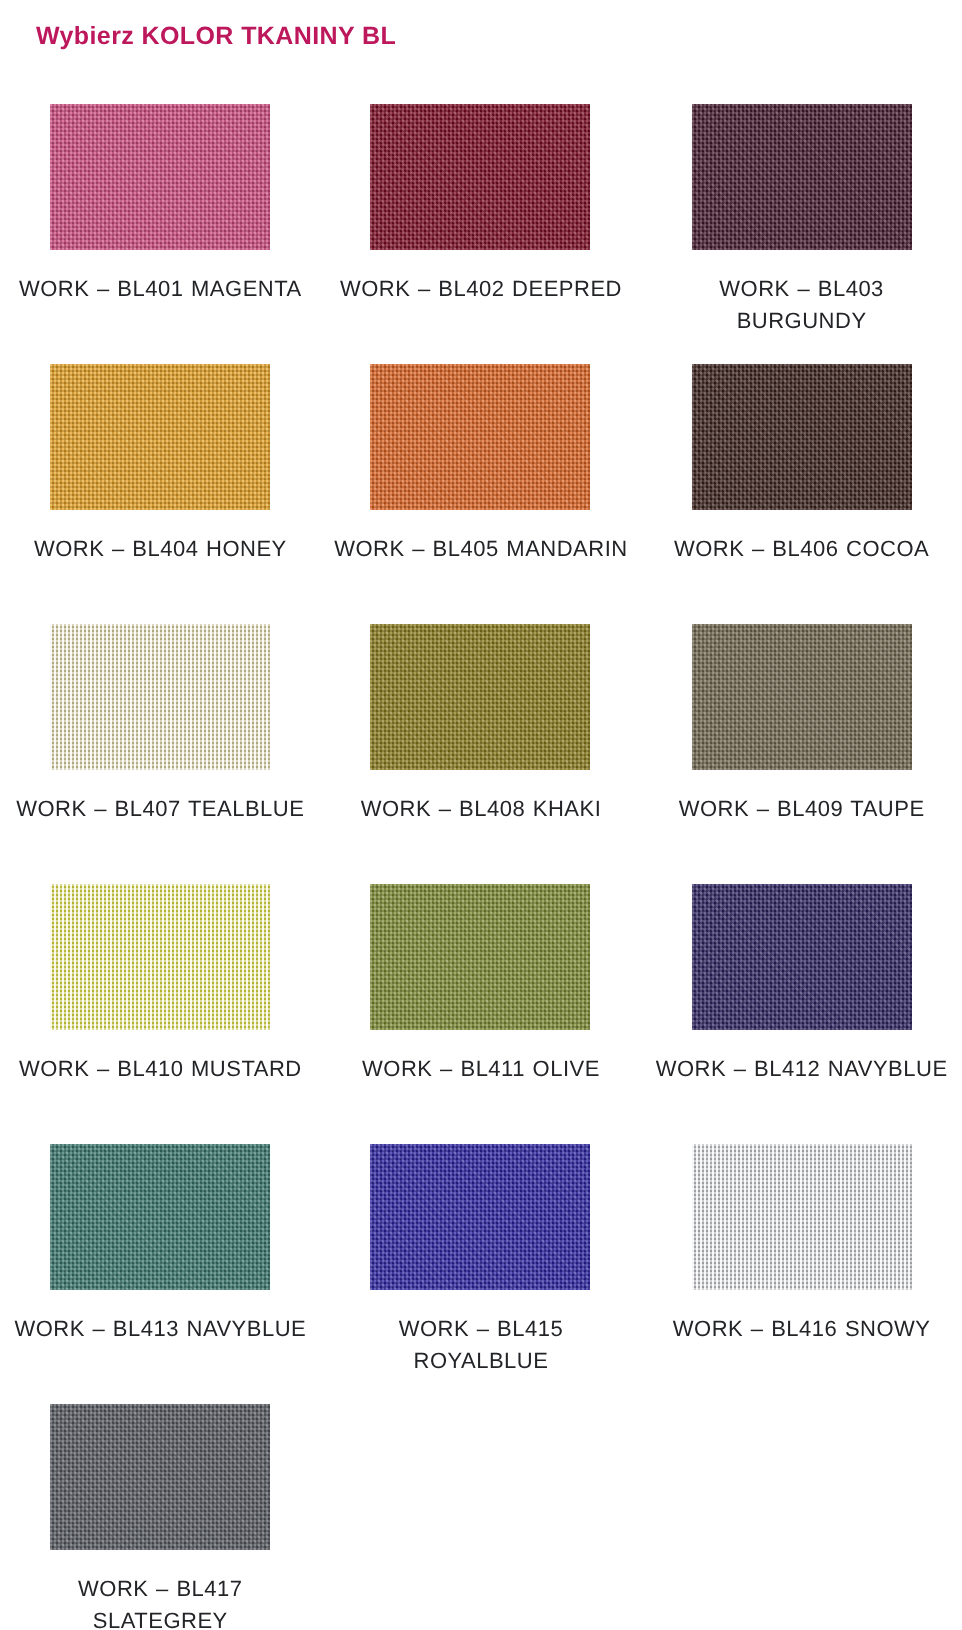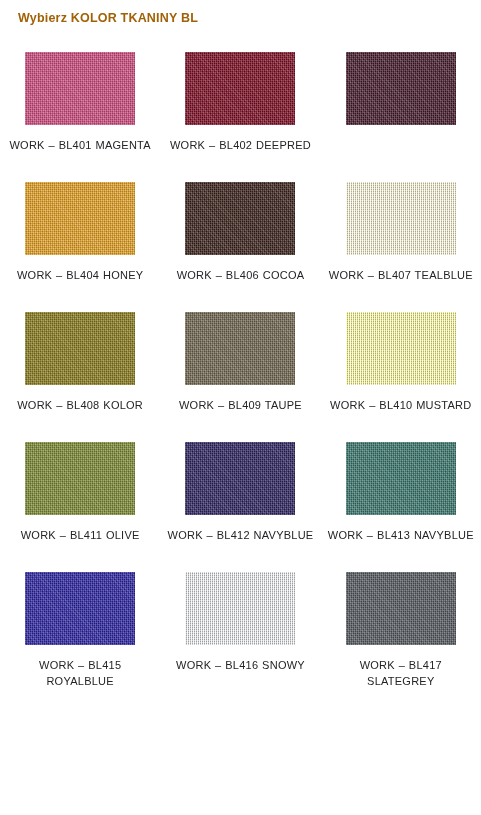--- a/index.html
+++ b/index.html
@@ -23,21 +23,21 @@
   }
 
   
   .page-title {
     position: absolute;
     left: 18px;
     top: 11px;
     font-size: 12.5px;
     font-weight: bold;
     letter-spacing: 0.2px;
-    color: #a16207;
+    color: #be185d;
     white-space: nowrap;
   }
 
   
   .swatch-grid {
     position: absolute;
     left: 0;
     top: 44px;
     width: 481px;
     display: grid;
@@ -143,36 +143,41 @@
       <div class="swatch-cell">
         <div class="swatch-chip" style="background-color: rgb(209, 75, 128);"></div>
         <div class="swatch-label">WORK – BL401 MAGENTA</div>
       </div>
       <div class="swatch-cell">
         <div class="swatch-chip" style="background-color: rgb(125, 11, 35);"></div>
         <div class="swatch-label">WORK – BL402 DEEPRED</div>
       </div>
       <div class="swatch-cell">
         <div class="swatch-chip" style="background-color: rgb(67, 24, 42);"></div>
+        <div class="swatch-label">WORK – BL403 BURGUNDY</div>
       </div>
       <div class="swatch-cell">
         <div class="swatch-chip" style="background-color: rgb(232, 163, 36);"></div>
         <div class="swatch-label">WORK – BL404 HONEY</div>
       </div>
       <div class="swatch-cell">
+        <div class="swatch-chip" style="background-color: rgb(224, 100, 34);"></div>
+        <div class="swatch-label">WORK – BL405 MANDARIN</div>
+      </div>
+      <div class="swatch-cell">
         <div class="swatch-chip" style="background-color: rgb(57, 32, 26);"></div>
         <div class="swatch-label">WORK – BL406 COCOA</div>
       </div>
       <div class="swatch-cell">
         <div class="swatch-chip light" style="background-color: rgb(222, 213, 160);"></div>
         <div class="swatch-label">WORK – BL407 TEALBLUE</div>
       </div>
       <div class="swatch-cell">
         <div class="swatch-chip" style="background-color: rgb(138, 124, 28);"></div>
-        <div class="swatch-label">WORK – BL408 KOLOR</div>
+        <div class="swatch-label">WORK – BL408 KHAKI</div>
       </div>
       <div class="swatch-cell">
         <div class="swatch-chip" style="background-color: rgb(112, 102, 79);"></div>
         <div class="swatch-label">WORK – BL409 TAUPE</div>
       </div>
       <div class="swatch-cell">
         <div class="swatch-chip light" style="background-color: rgb(226, 226, 62);"></div>
         <div class="swatch-label">WORK – BL410 MUSTARD</div>
       </div>
       <div class="swatch-cell">

